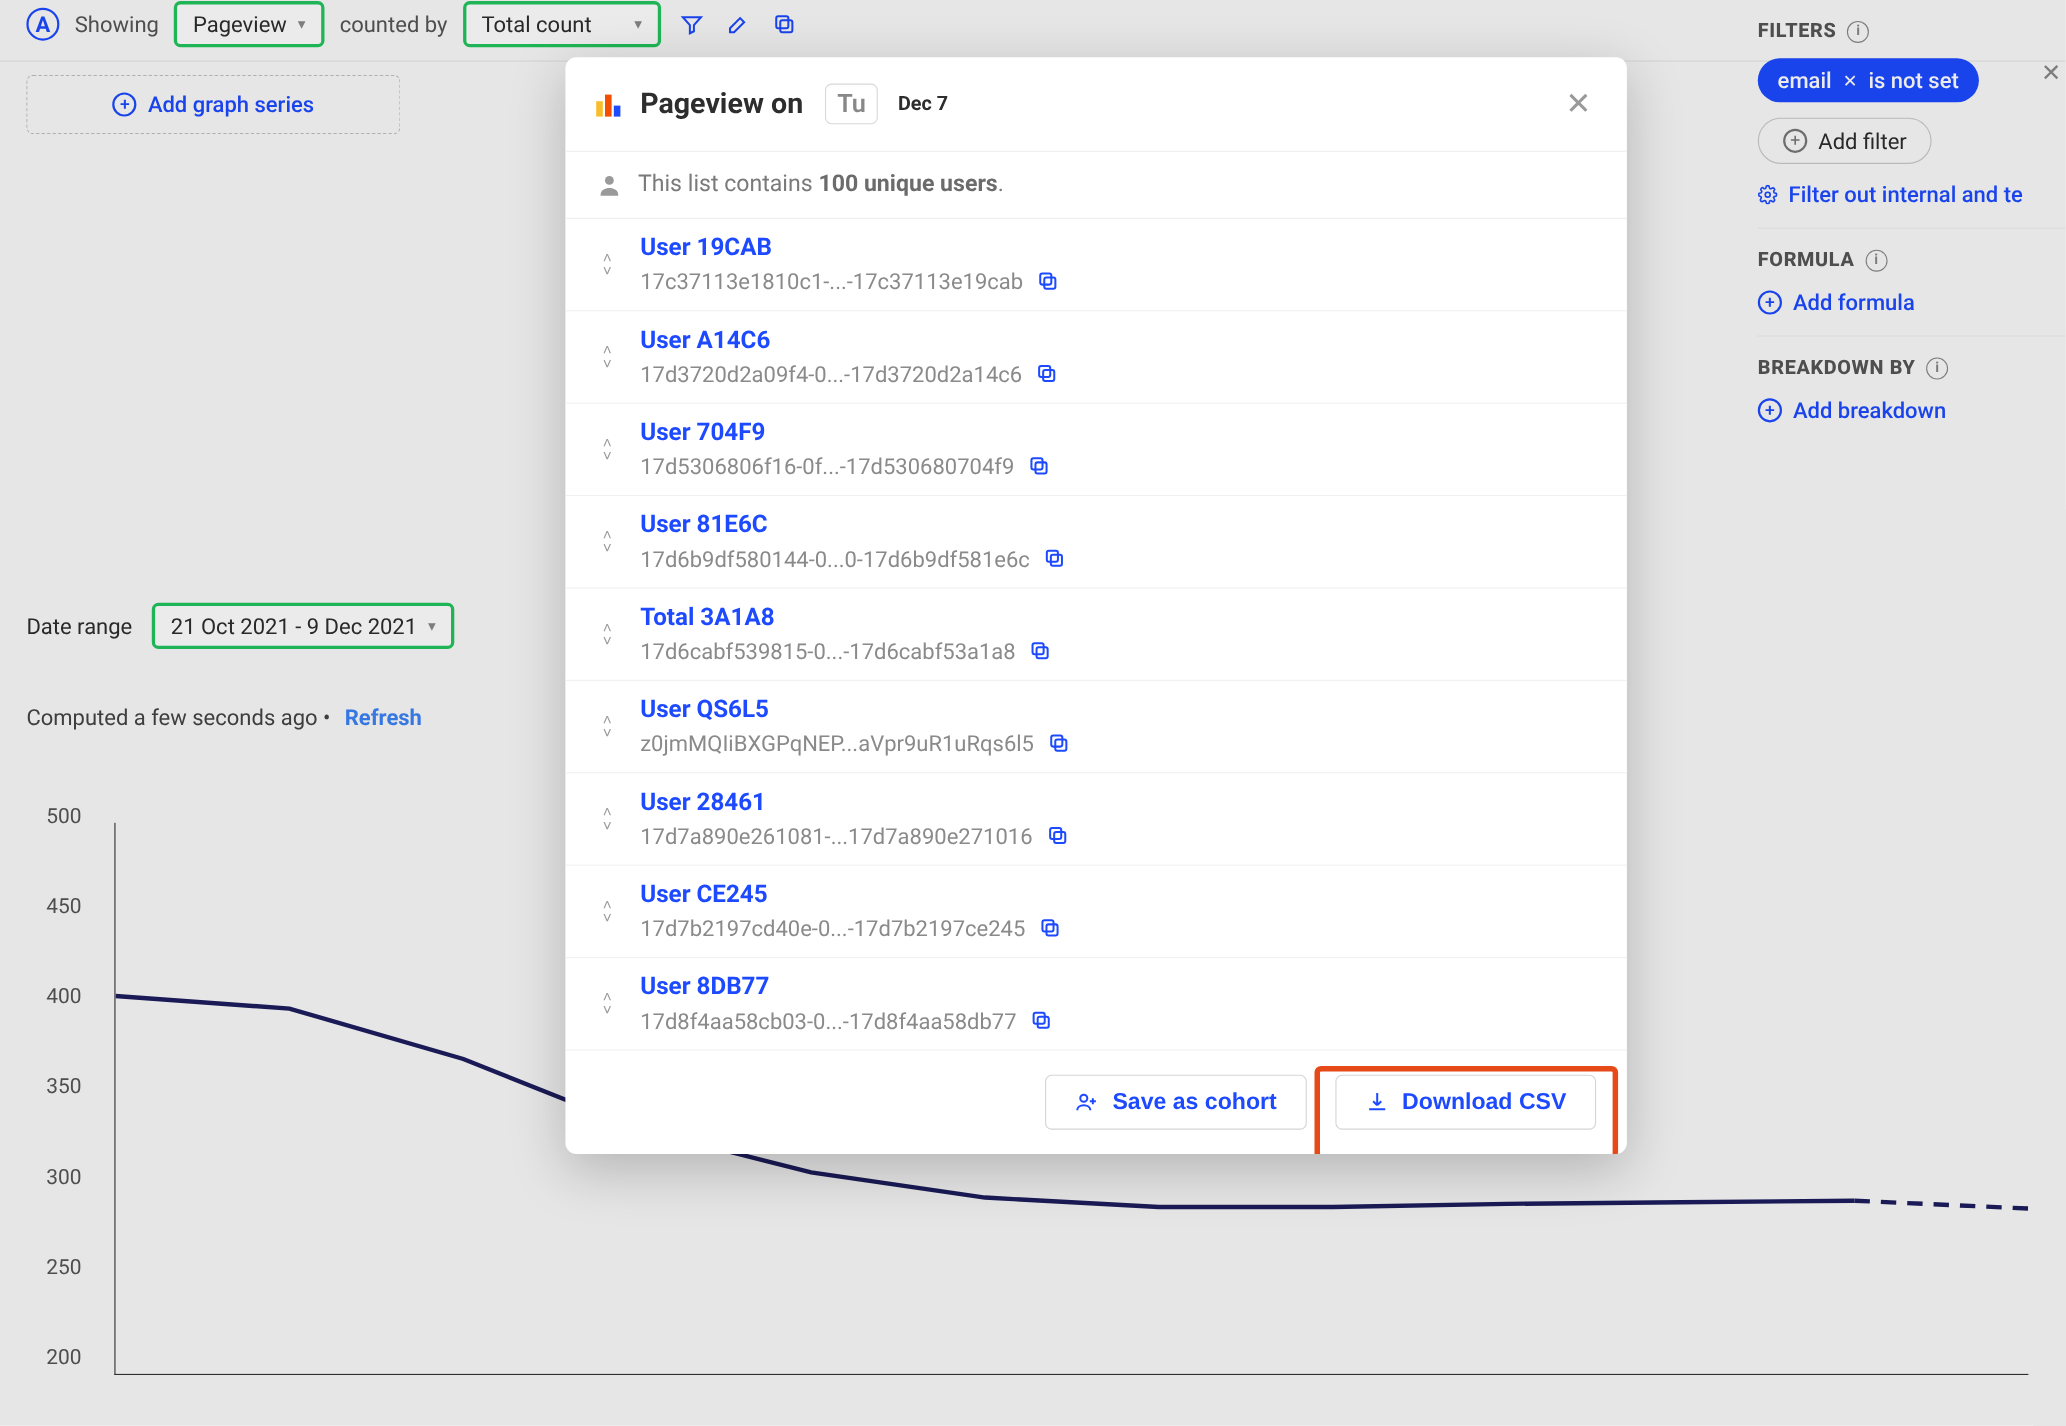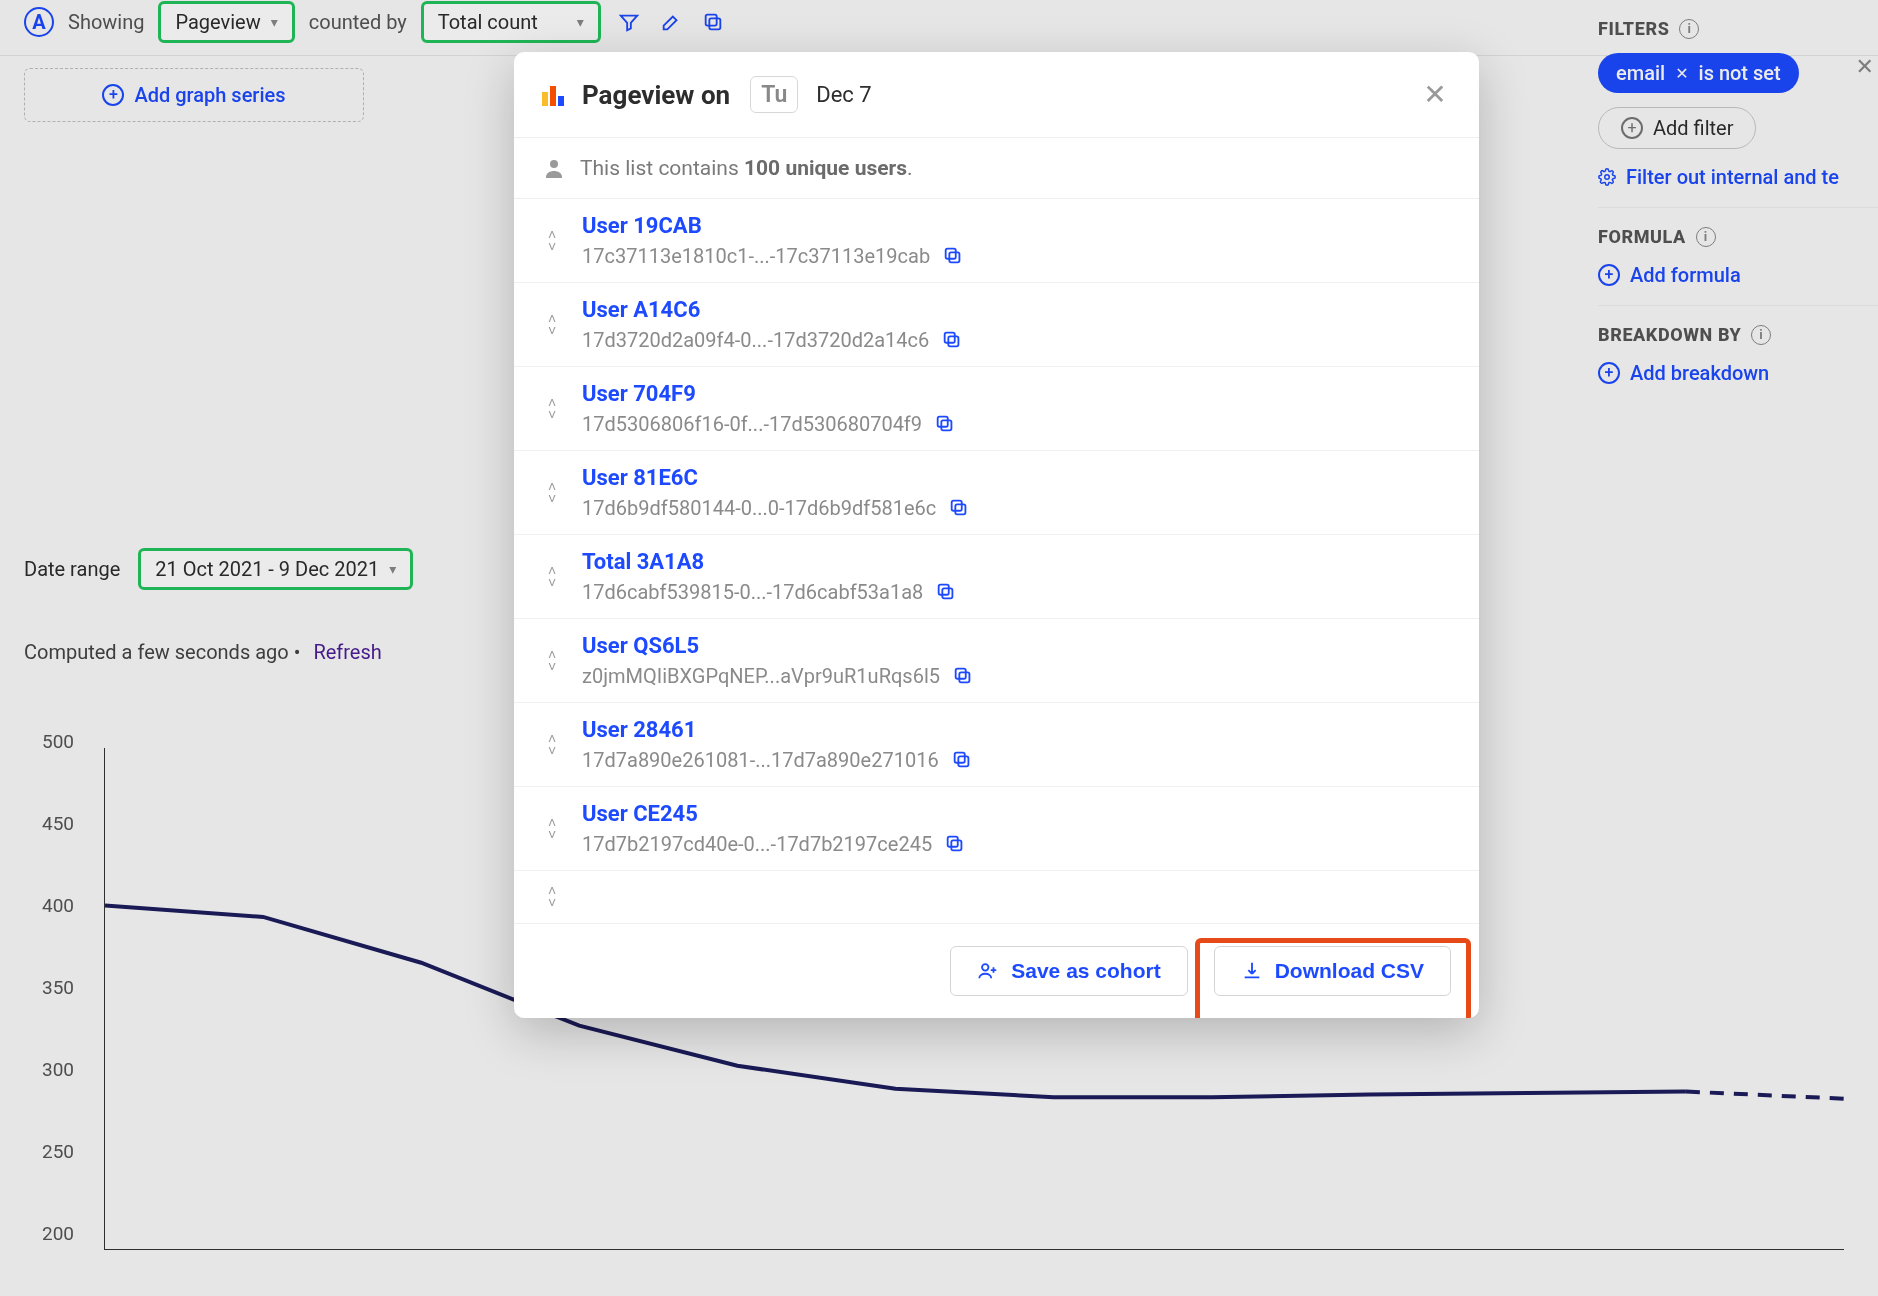--- a/index.html
+++ b/index.html
@@ -125,21 +125,21 @@
   top: 548px;
   left: 24px;
   display: flex; align-items: center; gap: 18px;
 }
 .computed-row {
   position: absolute;
   top: 640px;
   left: 24px;
   color: #444;
 }
-.computed-row .refresh { color: #4c1d95; margin-left: 8px; cursor: pointer; }
+.computed-row .refresh { color: #3b82f6; margin-left: 8px; cursor: pointer; font-weight: bold; }
 
 .chart {
   position: absolute;
   top: 730px; left: 24px;
   width: 1820px; height: 540px;
 }
 .y-labels { position: absolute; left: 0; top: 0; bottom: 0; width: 60px; }
 .y-labels div { position: absolute; right: 10px; color: #555; font-size: 19px; }
 .plot {
   position: absolute; left: 80px; right: 0; top: 18px; bottom: 20px;
@@ -172,21 +172,21 @@
 .m-title { font-size: 26px; font-weight: 700; }
 .day-box {
   border: 1px solid #d8d8d8;
   border-radius: 6px;
   padding: 4px 10px;
   color: #888;
   font-weight: 600;
   font-size: 23px;
   margin-left: 8px;
 }
-.m-date { font-size: 22px; font-weight: 400; margin-left: 6px; }
+.m-date { font-size: 18px; font-weight: 700; margin-left: 6px; }
 .m-close {
   margin-left: auto;
   color: #999; font-size: 28px; cursor: pointer;
   width: 32px; height: 32px; display: flex; align-items: center; justify-content: center;
 }
 .m-sub {
   border-top: 1px solid #eee;
   border-bottom: 1px solid #eee;
   padding: 18px 28px;
   display: flex; align-items: center; gap: 14px;
@@ -509,20 +509,30 @@
               <rect x="8" y="8" width="11" height="11" rx="2"></rect>
               <rect x="4" y="4" width="11" height="11" rx="2"></rect>
             </svg>
       </div>
     </div>
       </div>
       <div class="user-row">
     <div class="expand-col">
       <span class="c">˄</span>
       <span class="c">˅</span>
+    </div>
+    <div class="user-meta">
+      <div class="user-name">User 8DB77</div>
+      <div class="user-id">
+        <span>17d8f4aa58cb03-0...-17d8f4aa58db77</span>
+        <svg class="copy-ic" viewBox="0 0 24 24" fill="none" stroke="currentColor" stroke-width="2">
+              <rect x="8" y="8" width="11" height="11" rx="2"></rect>
+              <rect x="4" y="4" width="11" height="11" rx="2"></rect>
+            </svg>
+      </div>
     </div>
       </div>
     </div>
 
   <div class="m-foot-wrap">
     <div class="m-foot">
       <button class="m-btn">
         <svg viewBox="0 0 24 24" fill="none" stroke="currentColor" stroke-width="2">
             <circle cx="9" cy="8" r="3.5"></circle>
             <path d="M2.5 20c0-3.2 3-5 6.5-5s6.5 1.8 6.5 5"></path>

